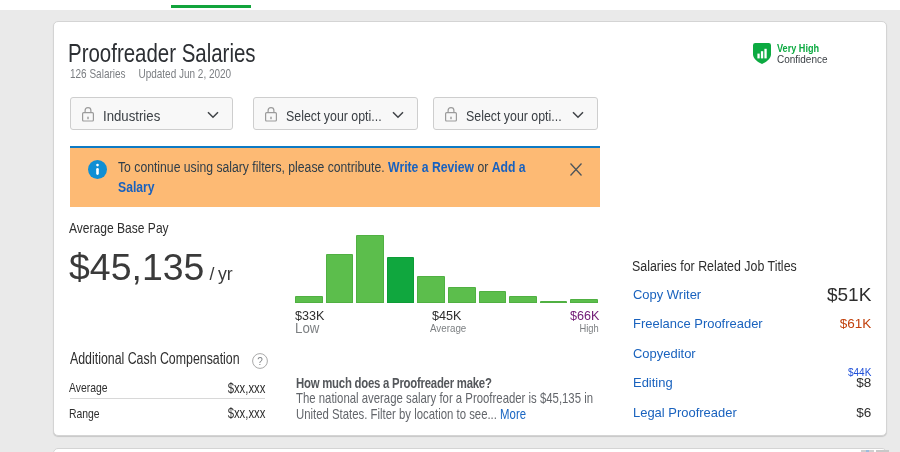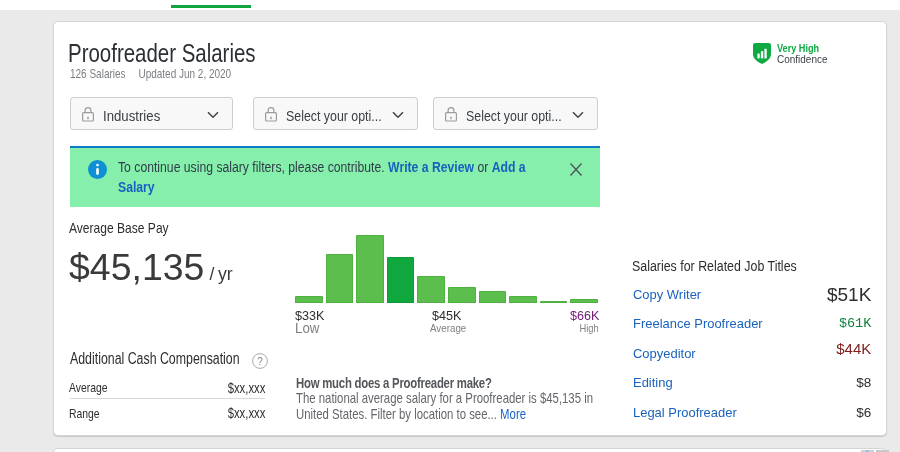--- a/index.html
+++ b/index.html
@@ -46,21 +46,21 @@
     <svg style="position:absolute; left:10px; top:8px;" width="14" height="16" viewBox="0 0 14 16">
     <rect x="1.6" y="6.7" width="10.8" height="8.3" rx="1" fill="none" stroke="#9b9b9b" stroke-width="1.2"></rect>
     <path d="M4.1 6.7 v-2.2 a2.9 2.9 0 0 1 5.8 0 v2.2" fill="none" stroke="#9b9b9b" stroke-width="1.2"></path>
     <rect x="6.3" y="10.7" width="1.4" height="2.5" fill="#9b9b9b"></rect>
   </svg>
     <svg style="position:absolute; right:13px; top:13px;" width="12" height="8" viewBox="0 0 12 8">
       <path d="M1 1.2 L6 6.3 L11 1.2" fill="none" stroke="#404448" stroke-width="1.5"></path>
     </svg>
     <div style="position:absolute; top:10.4px; font-size:15px; line-height:15px; color:#3b4045; white-space:pre; left:32px; transform:scaleX(0.825); transform-origin:left top;">Select your opti...</div>
   </div>
-<div style="position:absolute; left:70px; top:146px; width:530px; height:61px; background:#86efac; border-top:2px solid #0e7ac4;">
+<div style="position:absolute; left:70px; top:146px; width:530px; height:61px; background:#fdba74; border-top:2px solid #0e7ac4;">
   <svg style="position:absolute; left:17.5px; top:11.5px;" width="19" height="19" viewBox="0 0 19 19">
     <circle cx="9.5" cy="9.5" r="9.5" fill="#0f8fd4"></circle>
     <rect x="8.2" y="3.8" width="2.6" height="2.6" rx="1.3" fill="#fff"></rect>
     <rect x="8.2" y="7.9" width="2.6" height="7" rx="1.3" fill="#fff"></rect>
   </svg>
   <div style="position:absolute; left:47.6px; top:9.2px; width:487px; font-size:14px; line-height:20px; color:#2e3d49; transform:scaleX(0.872); transform-origin:left top;">To continue using salary filters, please contribute. <span id="wrr" class="b" style="color:#1861bf;">Write a Review</span> or <span id="aas" class="b" style="color:#1861bf;">Add a Salary</span></div>
   <svg style="position:absolute; left:499.6px; top:15px;" width="12" height="13" viewBox="0 0 12 13">
       <path d="M0.5 0.5 L11.5 12.5 M11.5 0.5 L0.5 12.5" stroke="#4d555b" stroke-width="1.3"></path>
     </svg>
 </div>
@@ -79,23 +79,23 @@
 <div style="position:absolute; top:309.1px; font-size:13px; line-height:13px; color:#2e2e2e; white-space:pre; left:294.5px; transform:scaleX(0.97); transform-origin:left top;">$33K</div>
 <div style="position:absolute; top:323.1px; font-size:14px; line-height:11px; color:#7d8083; white-space:pre; left:294.5px; transform:scaleX(0.95); transform-origin:left top;">Low</div>
 <div style="position:absolute; top:309.1px; font-size:13px; line-height:13px; color:#2e2e2e; white-space:pre; left:432.3px; transform:scaleX(0.97); transform-origin:left top;">$45K</div>
 <div style="position:absolute; top:323.1px; font-size:11px; line-height:11px; color:#7d8083; white-space:pre; left:430.0px; transform:scaleX(0.89); transform-origin:left top;">Average</div>
 <div style="position:absolute; top:309.1px; font-size:13px; line-height:13px; color:#701a75; white-space:pre; right:301px; transform:scaleX(0.97); transform-origin:right top;text-align:right;">$66K</div>
 <div style="position:absolute; top:323.1px; font-size:11px; line-height:11px; color:#7d8083; white-space:pre; right:301px; transform:scaleX(0.85); transform-origin:right top;">High</div>
 <div style="position:absolute; top:258.2px; font-size:15.5px; line-height:15.5px; color:#2e2e2e; white-space:pre; left:631.5px; transform:scaleX(0.8); transform-origin:left top;">Salaries for Related Job Titles</div>
 <div style="position:absolute; top:287.9px; font-size:13.5px; line-height:13.5px; color:#1962be; white-space:pre; left:632.5px; transform:scaleX(0.96); transform-origin:left top;">Copy Writer</div>
 <div style="position:absolute; top:287.9px; font-size:19px; line-height:13.5px; color:#2e2e2e; white-space:pre; right:28.7px; transform:scaleX(1.0); transform-origin:right top;">$51K</div>
 <div style="position:absolute; top:317.4px; font-size:13.5px; line-height:13.5px; color:#1962be; white-space:pre; left:632.5px; transform:scaleX(0.96); transform-origin:left top;">Freelance Proofreader</div>
-<div style="position:absolute; top:317.4px; font-size:13.5px; line-height:13.5px; color:#15803d; white-space:pre; right:28.7px; transform:scaleX(1.0); transform-origin:right top;font-family:Liberation Mono, monospace;">$61K</div>
+<div style="position:absolute; top:317.4px; font-size:13.5px; line-height:13.5px; color:#c2410c; white-space:pre; right:28.7px; transform:scaleX(1.0); transform-origin:right top;">$61K</div>
 <div style="position:absolute; top:346.9px; font-size:13.5px; line-height:13.5px; color:#1962be; white-space:pre; left:632.5px; transform:scaleX(0.96); transform-origin:left top;">Copyeditor</div>
-<div style="position:absolute; top:342px; font-size:15px; line-height:13.5px; color:#7f1d1d; white-space:pre; right:28.7px; transform:scaleX(1.0); transform-origin:right top;">$44K</div>
+<div style="position:absolute; top:366px; font-size:10px; line-height:13.5px; color:#1d4ed8; white-space:pre; right:28.7px; transform:scaleX(1.0); transform-origin:right top;">$44K</div>
 <div style="position:absolute; top:376.4px; font-size:13.5px; line-height:13.5px; color:#1962be; white-space:pre; left:632.5px; transform:scaleX(0.96); transform-origin:left top;">Editing</div>
 <div style="position:absolute; top:376.4px; font-size:13.5px; line-height:13.5px; color:#2e2e2e; white-space:pre; right:28.7px; transform:scaleX(1.0); transform-origin:right top;">$8</div>
 <div style="position:absolute; top:405.9px; font-size:13.5px; line-height:13.5px; color:#1962be; white-space:pre; left:632.5px; transform:scaleX(0.96); transform-origin:left top;">Legal Proofreader</div>
 <div style="position:absolute; top:405.9px; font-size:13.5px; line-height:13.5px; color:#2e2e2e; white-space:pre; right:28.7px; transform:scaleX(1.0); transform-origin:right top;">$6</div>
 <div style="position:absolute; top:350.5px; font-size:16px; line-height:16px; color:#2e2e2e; white-space:pre; left:69.5px; transform:scaleX(0.772); transform-origin:left top;">Additional Cash Compensation</div>
 <svg style="position:absolute; left:252px; top:353.3px;" width="16" height="16" viewBox="0 0 16 16">
   <circle cx="8" cy="8" r="7.4" fill="none" stroke="#a9a9a9" stroke-width="1"></circle>
   <text x="8" y="11.5" font-size="10" fill="#7f8285" text-anchor="middle" font-family="Liberation Sans, sans-serif">?</text>
 </svg>
 <div style="position:absolute; top:381.1px; font-size:13px; line-height:13px; color:#2e2e2e; white-space:pre; left:69.3px; transform:scaleX(0.8); transform-origin:left top;">Average</div>

